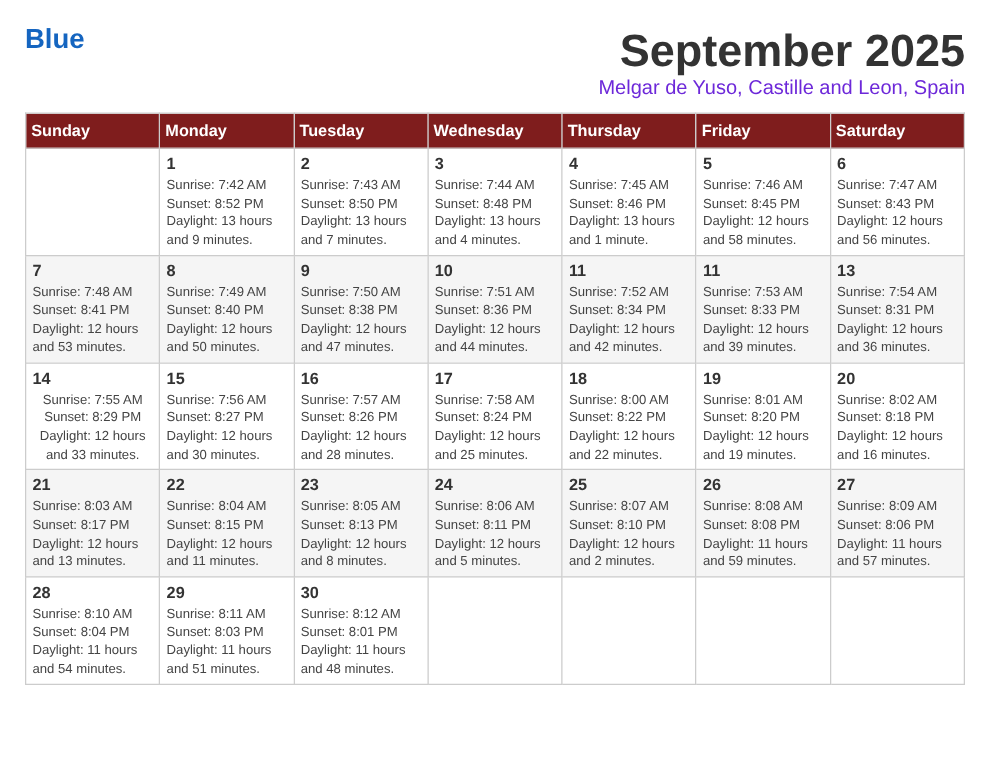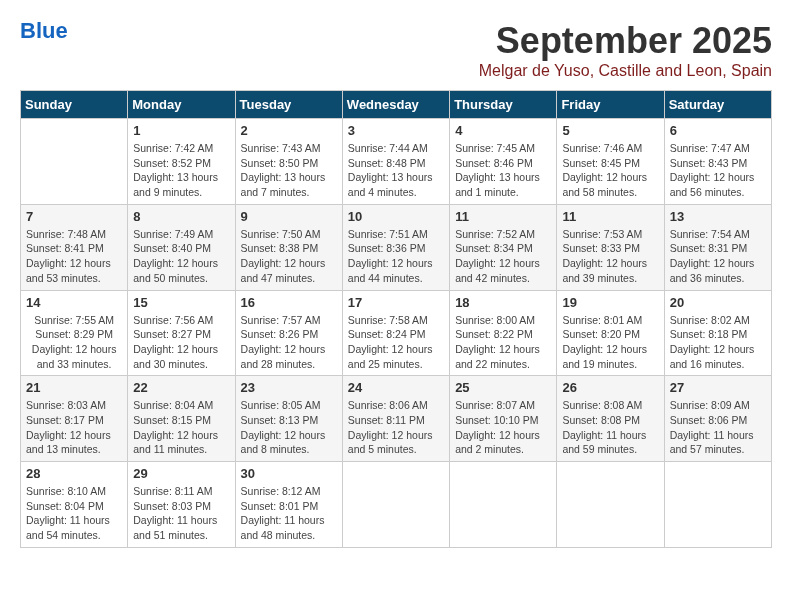--- a/index.html
+++ b/index.html
@@ -38,30 +38,30 @@
     .title-block {
       text-align: right;
     }
     .month-title {
       font-size: 36px;
       font-weight: bold;
       color: #333;
     }
     .subtitle {
       font-size: 16px;
-      color: #7f1d1d;
+      color: #6d28d9;
       font-weight: normal;
     }
     table {
       width: 100%;
       border-collapse: collapse;
       font-size: 11px;
     }
     thead tr th {
-      background-color: #0c4a6e;
+      background-color: #7f1d1d;
       color: #fff;
       padding: 6px 4px;
       text-align: left;
       font-size: 13px;
       font-weight: bold;
       border: 1px solid #ccc;
     }
     tbody tr td {
       border: 1px solid #ccc;
       vertical-align: top;
@@ -293,21 +293,21 @@
         <td>
           <span class="day-num">24</span>
           <div class="day-info" style="white-space: pre-line;">Sunrise: 8:06 AM
 Sunset: 8:11 PM
 Daylight: 12 hours
 and 5 minutes.</div>
         </td>
         <td>
           <span class="day-num">25</span>
           <div class="day-info" style="white-space: pre-line;">Sunrise: 8:07 AM
-Sunset: 10:10 PM
+Sunset: 8:10 PM
 Daylight: 12 hours
 and 2 minutes.</div>
         </td>
         <td>
           <span class="day-num">26</span>
           <div class="day-info" style="white-space: pre-line;">Sunrise: 8:08 AM
 Sunset: 8:08 PM
 Daylight: 11 hours
 and 59 minutes.</div>
         </td>

